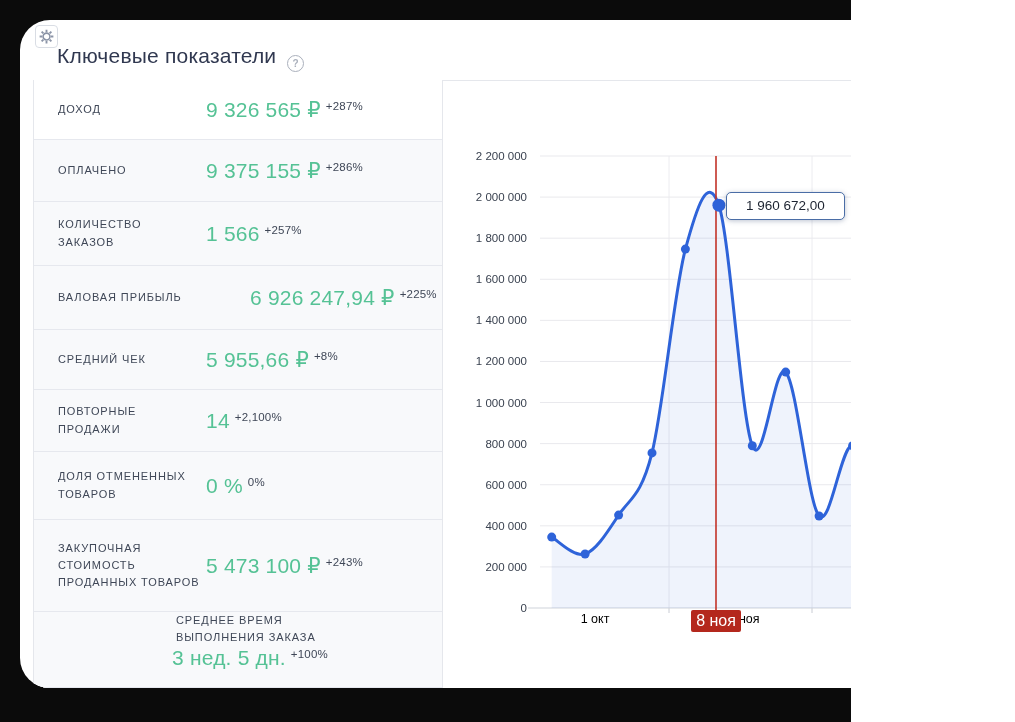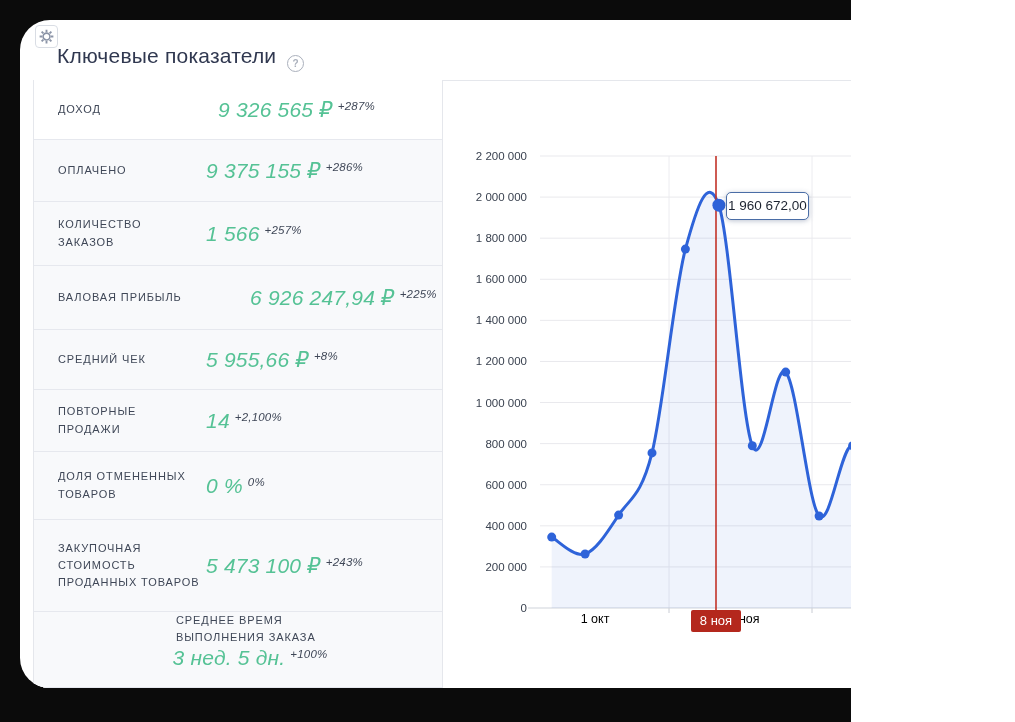--- a/index.html
+++ b/index.html
@@ -13,31 +13,31 @@
   .header{position:absolute;left:13px;top:0;width:957px;height:60px;border-bottom:1px solid #e5e7ec;}
   .title{position:absolute;left:24px;top:24px;margin:0;font-size:21px;font-weight:500;
         color:#303850;letter-spacing:.2px;}
   .help{position:absolute;left:254px;top:35px;width:15px;height:15px;border:1.3px solid #aab0bc;
         border-radius:50%;color:#aab0bc;font-size:10px;line-height:15px;text-align:center;
         font-weight:700;cursor:pointer;}
   .panel{position:absolute;left:13px;top:60px;width:410px;height:608px;box-sizing:border-box;
         border-left:1px solid #e5e7ec;border-right:1px solid #e5e7ec;background:#f8f9fb;}
   .row{box-sizing:border-box;display:flex;align-items:center;padding-left:24px;
         border-bottom:1px solid #e6e8ee;background:#f8f9fb;}
-  .row.first{background:#ffffff;gap:12px;}
+  .row.first{background:#ffffff;}
   .m-label{width:142px;margin-right:6px;font-size:11px;font-weight:500;letter-spacing:.9px;
         color:#3f4757;line-height:1.55;text-transform:uppercase;}
-  .m-value{font-size:21px;font-weight:500;color:#55c295;letter-spacing:.2px;white-space:nowrap;font-style:italic;}
+  .m-value{font-size:21px;font-weight:500;color:#55c295;letter-spacing:.2px;white-space:nowrap;}
   .delta{font-size:11.5px;font-weight:500;color:#3f4757;position:relative;top:-7px;margin-left:5px;}
   .chart{position:absolute;left:0;top:0;width:970px;height:668px;pointer-events:none;}
   .chart svg{position:absolute;left:0;top:0;}
   .xlabel{position:absolute;top:592px;transform:translateX(-50%);font-size:12.5px;color:#000000;z-index:1;}
   .badge{position:absolute;left:671px;top:590px;width:50px;height:22px;line-height:22px;
-        background:#b4281d;color:#ffffff;font-size:13px;text-align:center;border-radius:2px;z-index:3;}
-  .tooltip{position:absolute;left:706px;top:172px;height:20px;line-height:20px;padding:3px 1px;
+        background:#b4281d;color:#ffffff;font-size:16px;text-align:center;border-radius:2px;z-index:3;}
+  .tooltip{position:absolute;left:706px;top:172px;height:20px;line-height:20px;padding:3px 19px;
         background:#ffffff;border:1.6px solid #4a6da6;border-radius:5px;font-size:13.5px;
         color:#1c2330;box-shadow:0 1px 5px rgba(60,80,120,.35);white-space:nowrap;z-index:4;}
 </style>
 </head>
 <body>
 
 <div class="stage">
   <div class="card">
 
     <button class="gear-btn">

